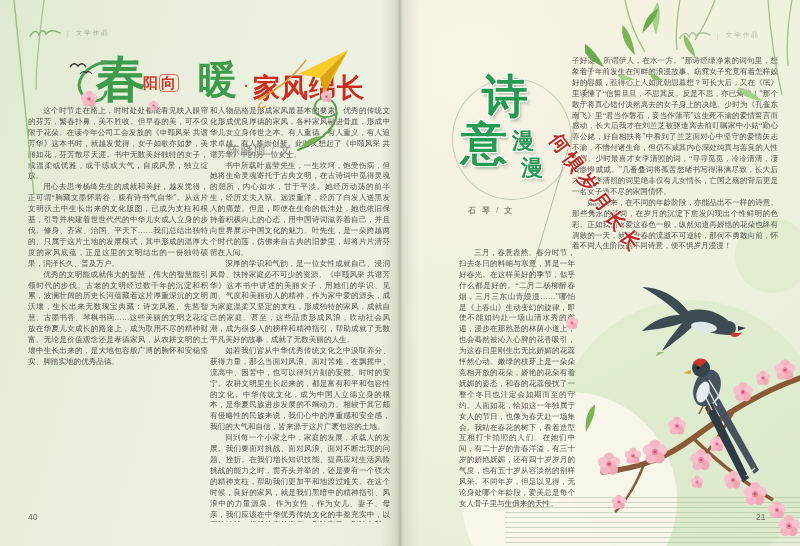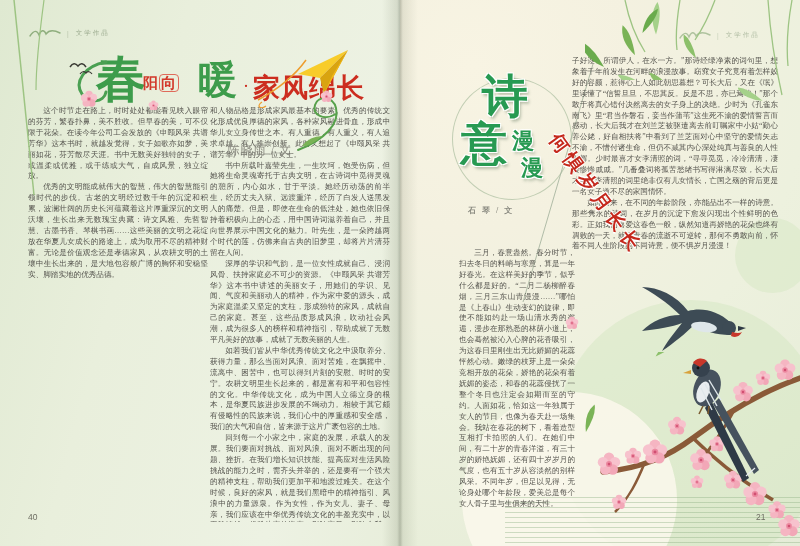--- a/index.html
+++ b/index.html
@@ -98,20 +98,21 @@
     <path d="M10,56 Q18,46 30,46 Q20,56 10,56Z" fill="#7ab356"></path>
   </svg>
 
   <svg class="dec" style="left:68px;top:60px;" width="28" height="18" viewBox="0 0 28 18">
     <path d="M2,7 Q6,1 10,6 Q14,1 18,7" stroke="#3a3a34" stroke-width="1.5" fill="none"></path>
     <path d="M12,14 Q15,10 18,13 Q21,10 24,14" stroke="#3a3a34" stroke-width="1.2" fill="none"></path>
   </svg>
 
   <div class="col" style="left:28px;top:106px;width:180px;height:416px;">
     <p>这个时节走在路上，时时处处都能看见映入眼帘的芬芳，繁春扑鼻，美不胜收。但早春的美，可不仅限于花朵。在读今年公司工会发放的《申颐风采 共谱芳华》这本书时，就越发觉得，女子如歌亦如梦，美丽如花，芬芳散尽天涯。书中无数美好独特的女子，或温柔或优雅，或干练或大气，自成风景，独立绽放。</p>
+    <p>用心去思考杨绛先生的成就和美好，越发觉得，正可谓“胸藏文墨怀若谷，腹有诗书气自华”。从这片文明沃土中生长出来的文化版图，已成为支柱和根基，引导并构建着世世代代的中华儿女成人立身的步伐。修身、齐家、治国、平天下……我们总结出独特的、只属于这片土地的发展模式，其中形成的温厚大度的家风底蕴，正是这里的文明结出的一份独特硕果，润泽长久、普及万户。</p>
     <p>优秀的文明能成就伟大的智慧，伟大的智慧能引领时代的步伐。古老的文明经过数千年的沉淀和积累，波澜壮阔的历史长河蕴藏着这片厚重深沉的文明沃壤，生长出来无数瑰宝典藏：诗文风雅、先哲智慧、古墨书香、琴棋书画……这些美丽的文明之花绽放在华夏儿女成长的路途上，成为取用不尽的精神财富。无论是价值观念还是孝德家风，从农耕文明的土壤中生长出来的，是大地包容般广博的胸怀和安稳坚实、脚踏实地的优秀品德。</p>
 
   </div>
   <div class="col" style="left:210px;top:106px;width:180px;height:416px;">
     <p class="noind">和人物品格是形成家风最基本的要素。优秀的传统文化形成优良厚德的家风，各种家风融进骨血，形成中华儿女立身传世之本。有人重德，有人重义，有人追求卓越，有人推崇创新。此时又想起了《申颐风采 共谱芳华》中的另一位女士。</p>
     <p>书中所载叶嘉莹先生，一生坎坷，饱受伤病，但她将生命灵魂寄托于古典文明，在古诗词中觅得灵魂的憩所，内心如水，甘于平淡。她经历动荡的前半生，经历丈夫入狱、远渡重洋，经历了白发人送黑发人的痛楚。但是，即使在生命的低洼处，她也依旧保持着积极向上的心态，用中国诗词滋养着自己，并且向世界展示中国文化的魅力。叶先生，是一朵跨越两个时代的莲，仿佛来自古典的旧梦里，却将片片清芬留在人间。</p>
     <p>深厚的学识和气韵，是一位女性成就自己、浸润风骨、扶持家庭必不可少的资源。《申颐风采 共谱芳华》这本书中讲述的美丽女子，用她们的学识、见闻、气度和美丽动人的精神，作为家中爱的源头，成为家庭温柔又坚定的支柱，形成独特的家风，成就自己的家庭。甚至，这些品质形成风浪，吹动社会风潮，成为很多人的榜样和精神指引，帮助成就了无数平凡美好的故事，成就了无数美丽的人生。</p>
     <p>如若我们皆从中华优秀传统文化之中汲取养分、获得力量，那么当面对风浪、面对苦难，在飘摇中、流离中、困苦中，也可以得到片刻的安慰、时时的安宁。农耕文明里生长起来的，都是富有和平和包容性的文化。中华传统文化，成为中国人立德立身的根本，是华夏民族进步发展的不竭动力。相较于其它颇有侵略性的民族来说，我们心中的厚重感和安全感，我们的大气和自信，皆来源于这片广袤包容的土地。</p>
     <p>回到每一个小家之中，家庭的发展，承载人的发展。我们要面对挑战、面对风浪、面对不断出现的问题、挫折。在我们增长知识技能、提高应对生活风险挑战的能力之时，需齐头并举的，还是要有一个强大的精神支柱，帮助我们更加平和地渡过难关。在这个时候，良好的家风，就是我们黑暗中的精神指引、风浪中的力量源泉。作为女性，作为女儿、妻子、母亲，我们应该在中华优秀传统文化的丰盈充实中，以平静淡然、优雅从容的姿态，影响家风、影响自我，追求美好，寻求幸福。</p>
   </div>

